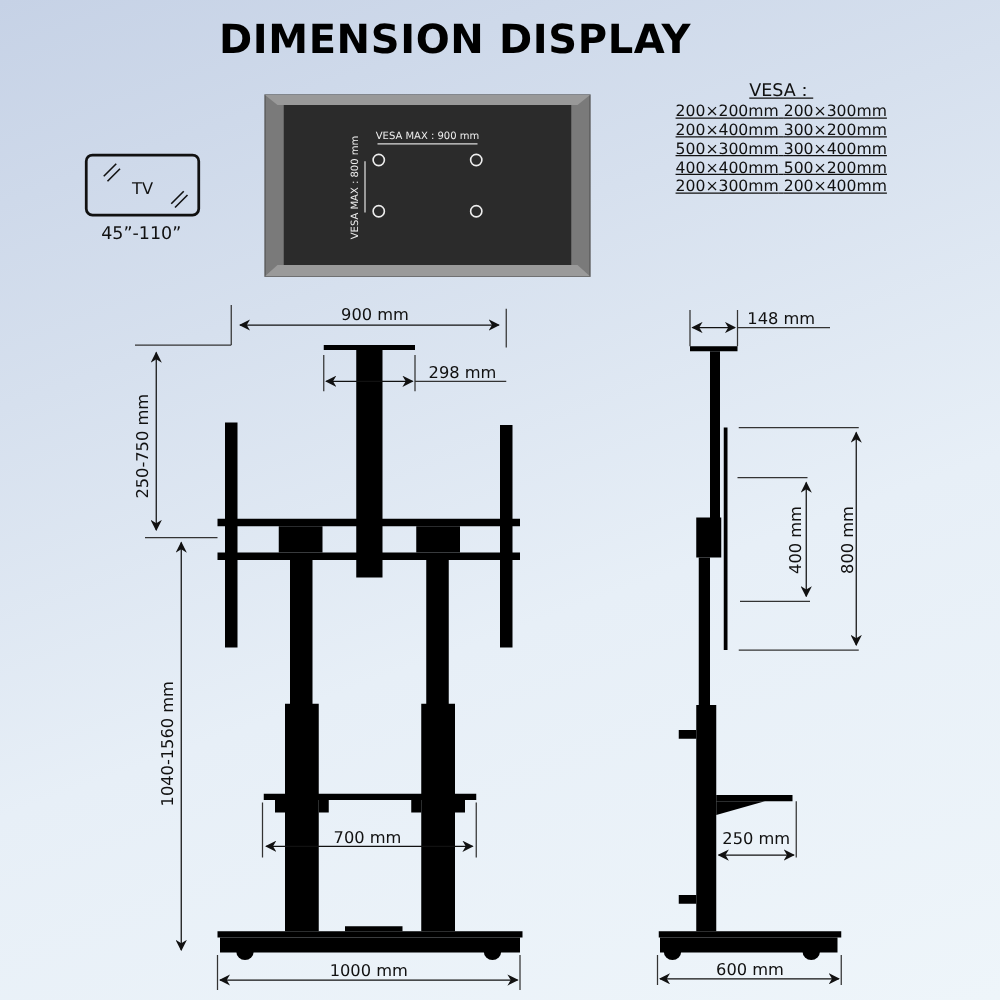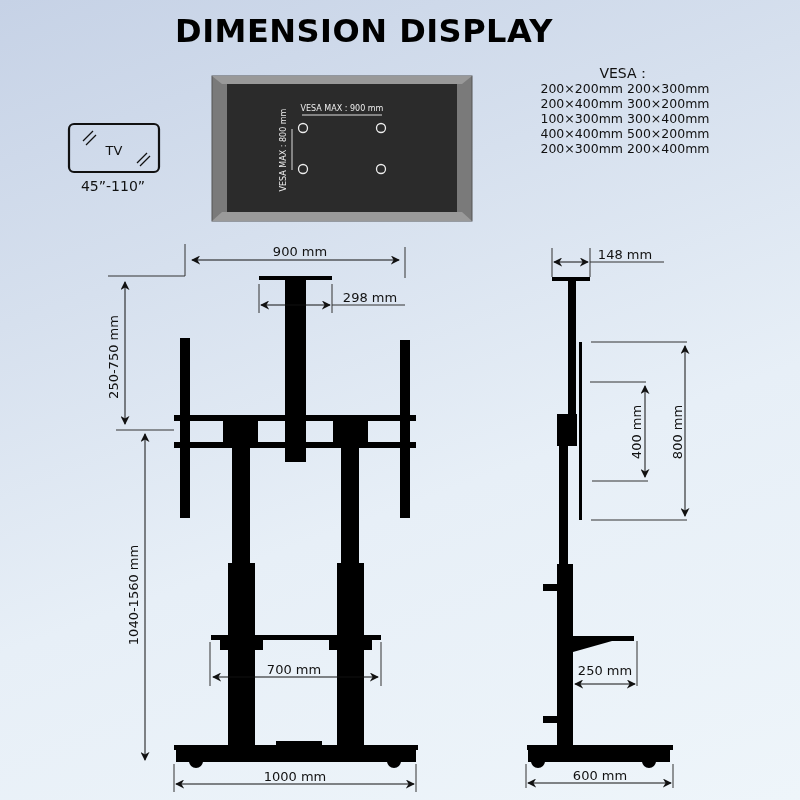--- a/index.html
+++ b/index.html
@@ -10,21 +10,21 @@
   }
   #title {
     position:absolute; left:0; top:12px; width:728px; text-align:center;
     font-family: "DejaVu Sans", sans-serif; font-weight:bold; font-size:32px;
     letter-spacing:0.5px; color:#000;
   }
   #diagram { position:absolute; left:0; top:0; }
   .lbl { font-family: "DejaVu Sans", sans-serif; font-size:13px; fill:#111; }
   .vesa-list {
     position:absolute; left:525px; top:66px; width:200px; text-align:center;
-    font-family: "DejaVu Sans", sans-serif; font-size:12.5px; line-height:15px; color:#111;
+    font-family: "DejaVu Sans", sans-serif; font-size:12.5px; line-height:15px; color:#111;text-decoration:underline;
   }
   .vesa-list .row { white-space:nowrap; }
 </style>
 </head>
 <body>
 
 <div id="title">DIMENSION DISPLAY</div>
 
 <svg id="diagram" width="800" height="800" viewBox="0 0 800 800" xmlns="http://www.w3.org/2000/svg">
   <defs>
@@ -152,16 +152,16 @@
   <text x="0" y="0" transform="translate(682,432) rotate(-90)" text-anchor="middle" class="lbl">800 mm</text>
   <text x="0" y="0" transform="translate(641,432) rotate(-90)" text-anchor="middle" class="lbl">400 mm</text>
   <text x="605" y="675" text-anchor="middle" class="lbl">250 mm</text>
   <text x="600" y="780" text-anchor="middle" class="lbl">600 mm</text>
 </svg>
 
 <div class="vesa-list">
   <div class="row" style="font-size:14px">VESA：</div>
   <div class="row"><span>200×200mm</span> <span>200×300mm</span></div>
   <div class="row"><span>200×400mm</span> <span>300×200mm</span></div>
-  <div class="row"><span>100×300mm</span> <span>300×400mm</span></div>
+  <div class="row"><span>500×300mm</span> <span>300×400mm</span></div>
   <div class="row"><span>400×400mm</span> <span>500×200mm</span></div>
   <div class="row"><span>200×300mm</span> <span>200×400mm</span></div>
 </div>
 
 </body></html>

